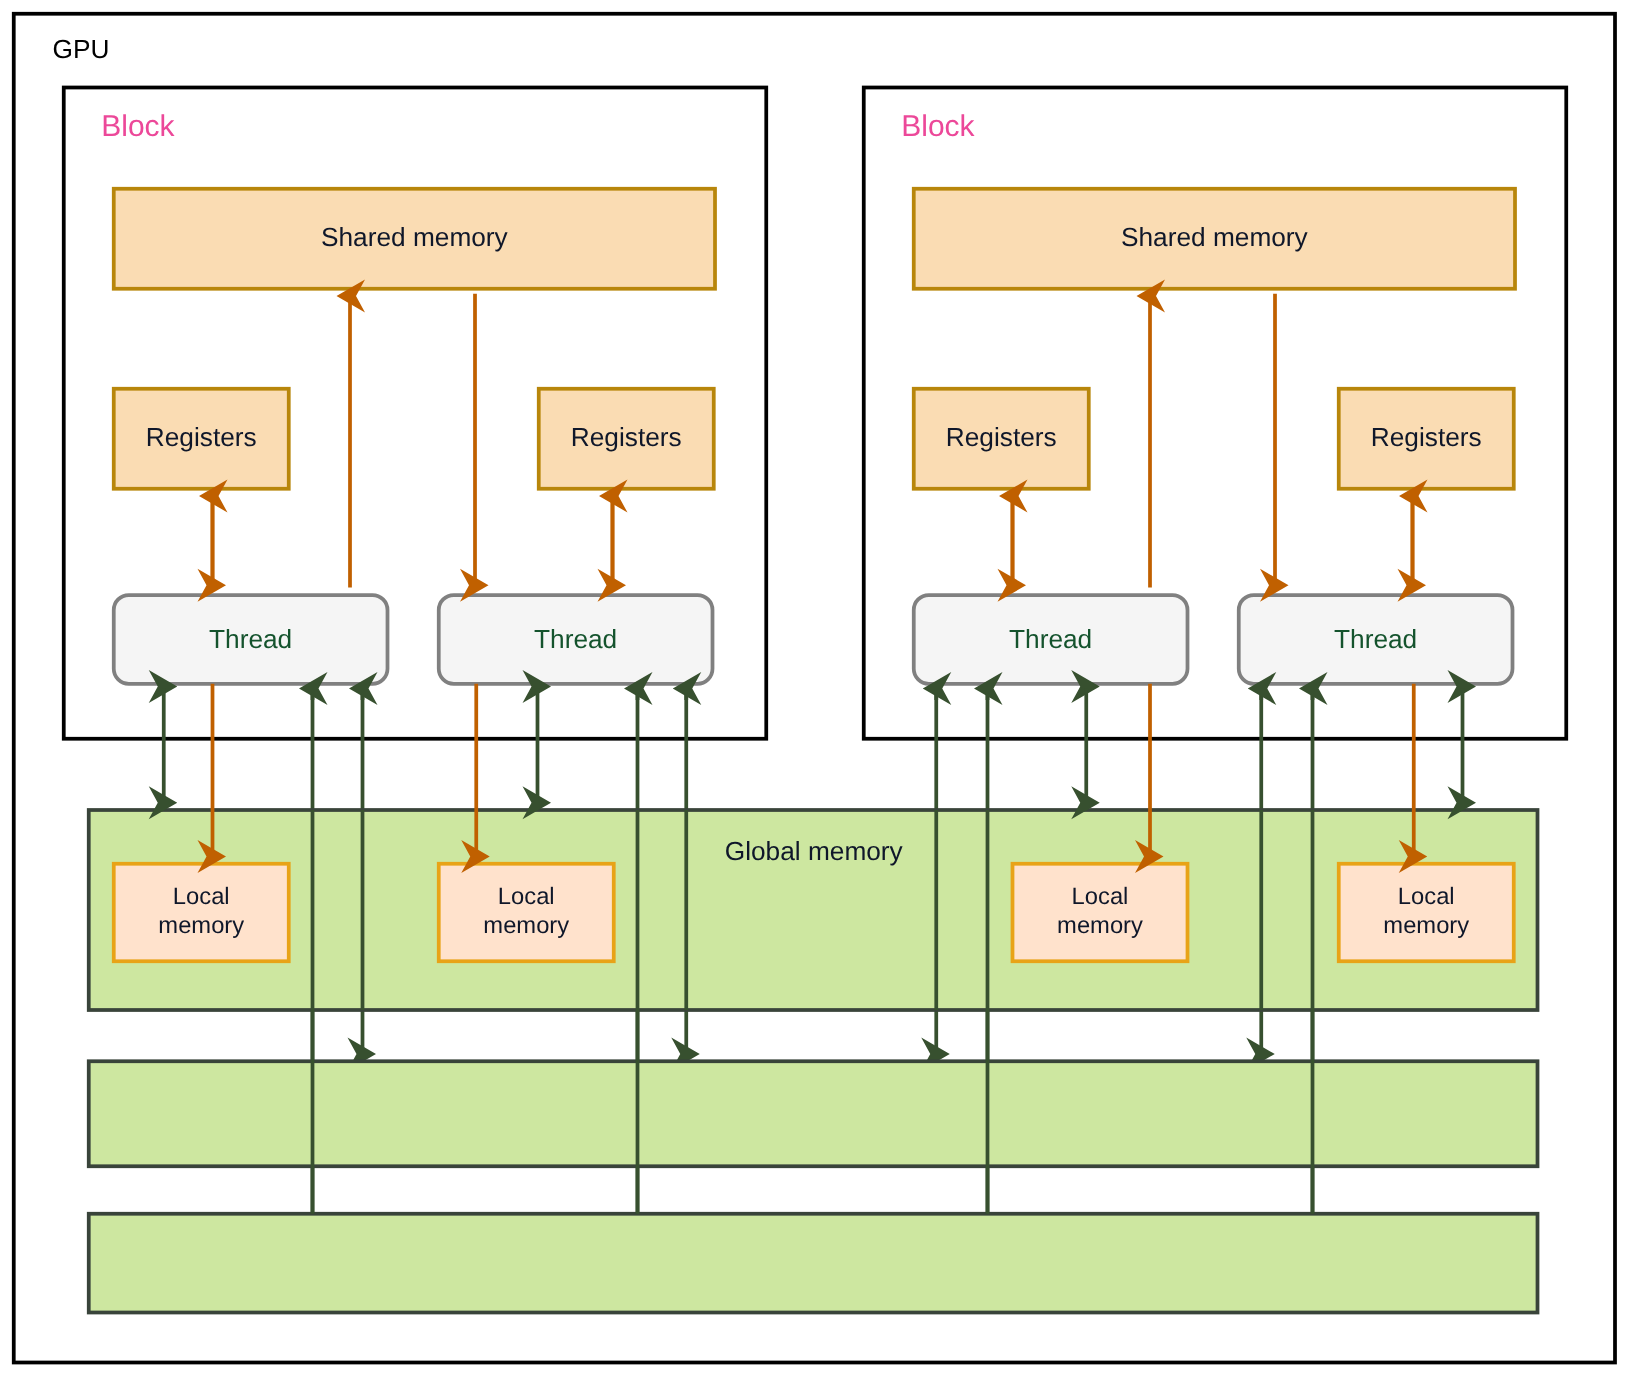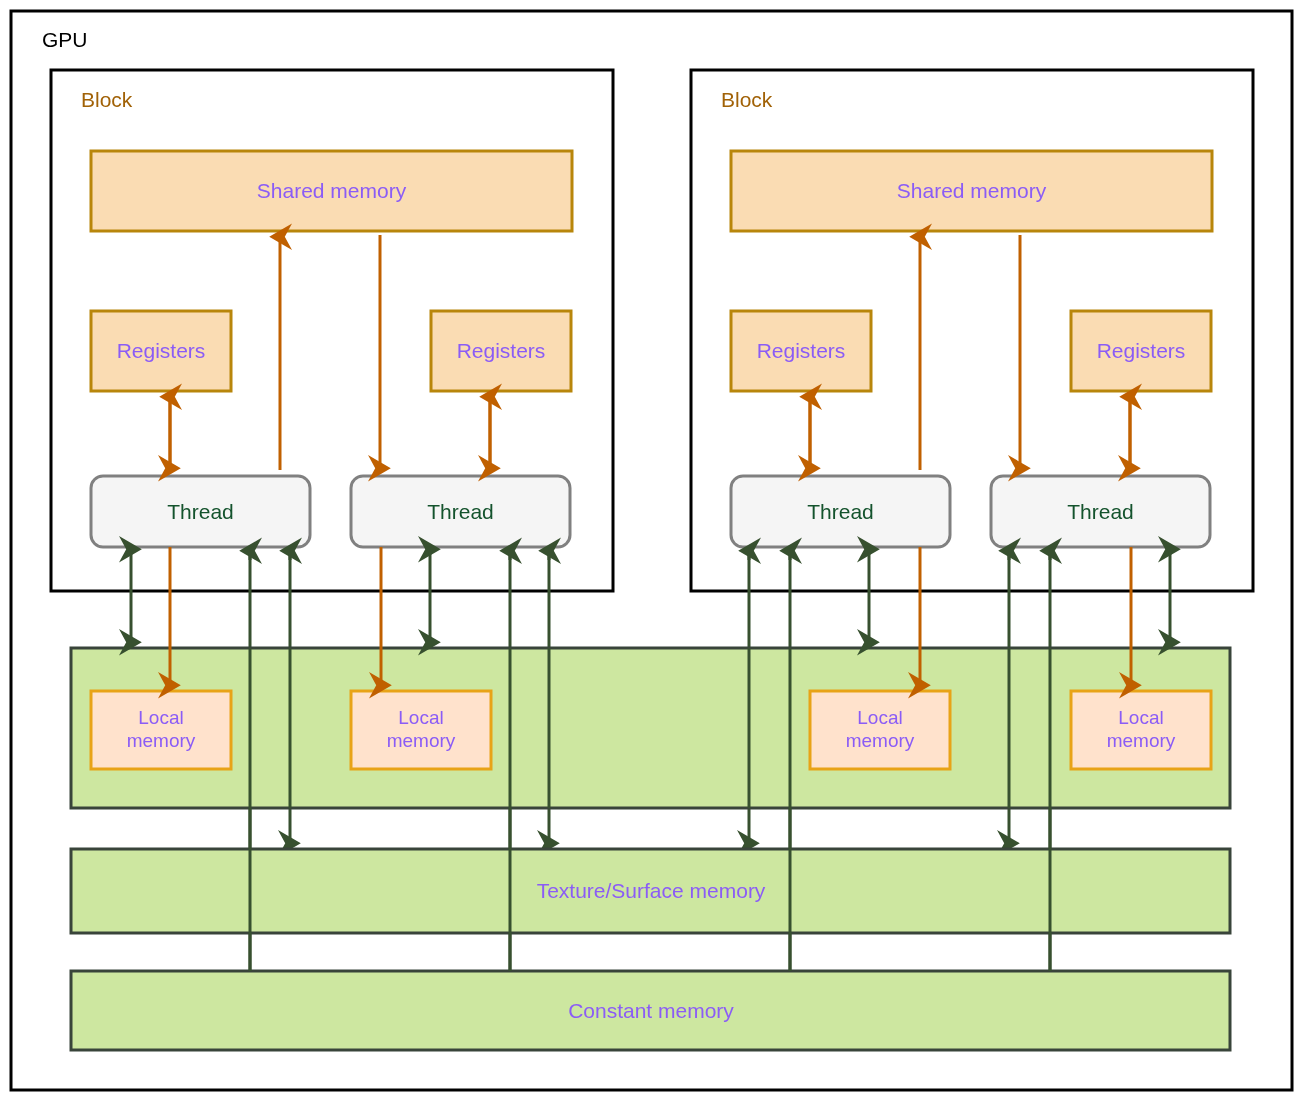--- a/index.html
+++ b/index.html
@@ -1,22 +1,22 @@
 <!DOCTYPE html>
 <html><head>
 <meta charset="utf-8">
 <style>
   html,body{margin:0;padding:0;background:#ffffff;}
   body{font-family:"Liberation Sans",sans-serif;}
   #stage{position:relative;width:1304px;height:1104px;background:#ffffff;overflow:hidden;}
   svg.layer{position:absolute;left:0;top:0;width:1304px;height:1104px;}
   .boxlabel{position:absolute;display:flex;align-items:center;justify-content:center;
-            text-align:center;color:#8b5cf6;line-height:1.2;pointer-events:none;}
+            text-align:center;color:#0f172a;line-height:1.2;pointer-events:none;}
   .gpu-label{position:absolute;font-size:21px;color:#000;}
-  .block-label{position:absolute;font-size:21px;color:#a16207;}
+  .block-label{position:absolute;font-size:24px;color:#ec4899;}
   .thread-label{font-size:21px;color:#14532d;}
   .peach-label{font-size:21px;}
   .green-label{font-size:21px;}
   .local-label{font-size:19px;text-align:center;}
 </style>
 </head>
 <body>
 
 <div id="stage">
 
@@ -142,22 +142,21 @@
   <div class="boxlabel peach-label" style="left:91px;top:311px;width:140px;height:80px;">Registers</div>
   <div class="boxlabel peach-label" style="left:431px;top:311px;width:140px;height:80px;">Registers</div>
   <div class="boxlabel peach-label" style="left:731px;top:311px;width:140px;height:80px;">Registers</div>
   <div class="boxlabel peach-label" style="left:1071px;top:311px;width:140px;height:80px;">Registers</div>
 
   <div class="boxlabel thread-label" style="left:91px;top:476px;width:219px;height:71px;">Thread</div>
   <div class="boxlabel thread-label" style="left:351px;top:476px;width:219px;height:71px;">Thread</div>
   <div class="boxlabel thread-label" style="left:731px;top:476px;width:219px;height:71px;">Thread</div>
   <div class="boxlabel thread-label" style="left:991px;top:476px;width:219px;height:71px;">Thread</div>
 
-  <div class="boxlabel green-label" style="left:471px;top:849px;width:360px;height:84px;">Texture/Surface memory</div>
-  <div class="boxlabel green-label" style="left:471px;top:971px;width:360px;height:79px;">Constant memory</div>
+  <div class="boxlabel green-label" style="left:471px;top:662px;width:360px;height:40px;">Global memory</div>
 
   <div class="boxlabel local-label" style="left:91px;top:691px;width:140px;height:78px;flex-direction:column;">
     <span>Local</span>
     <span>memory</span>
   </div>
   <div class="boxlabel local-label" style="left:351px;top:691px;width:140px;height:78px;flex-direction:column;">
     <span>Local</span>
     <span>memory</span>
   </div>
   <div class="boxlabel local-label" style="left:810px;top:691px;width:140px;height:78px;flex-direction:column;">

